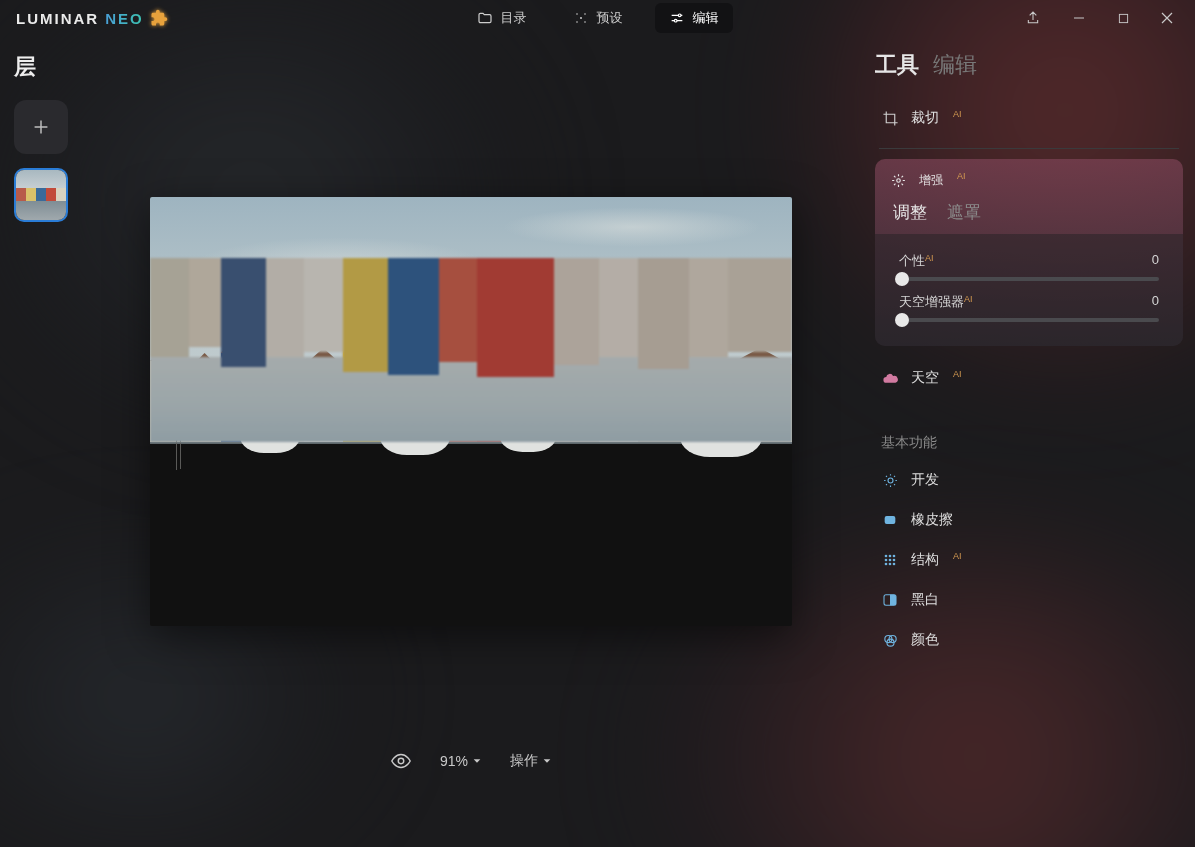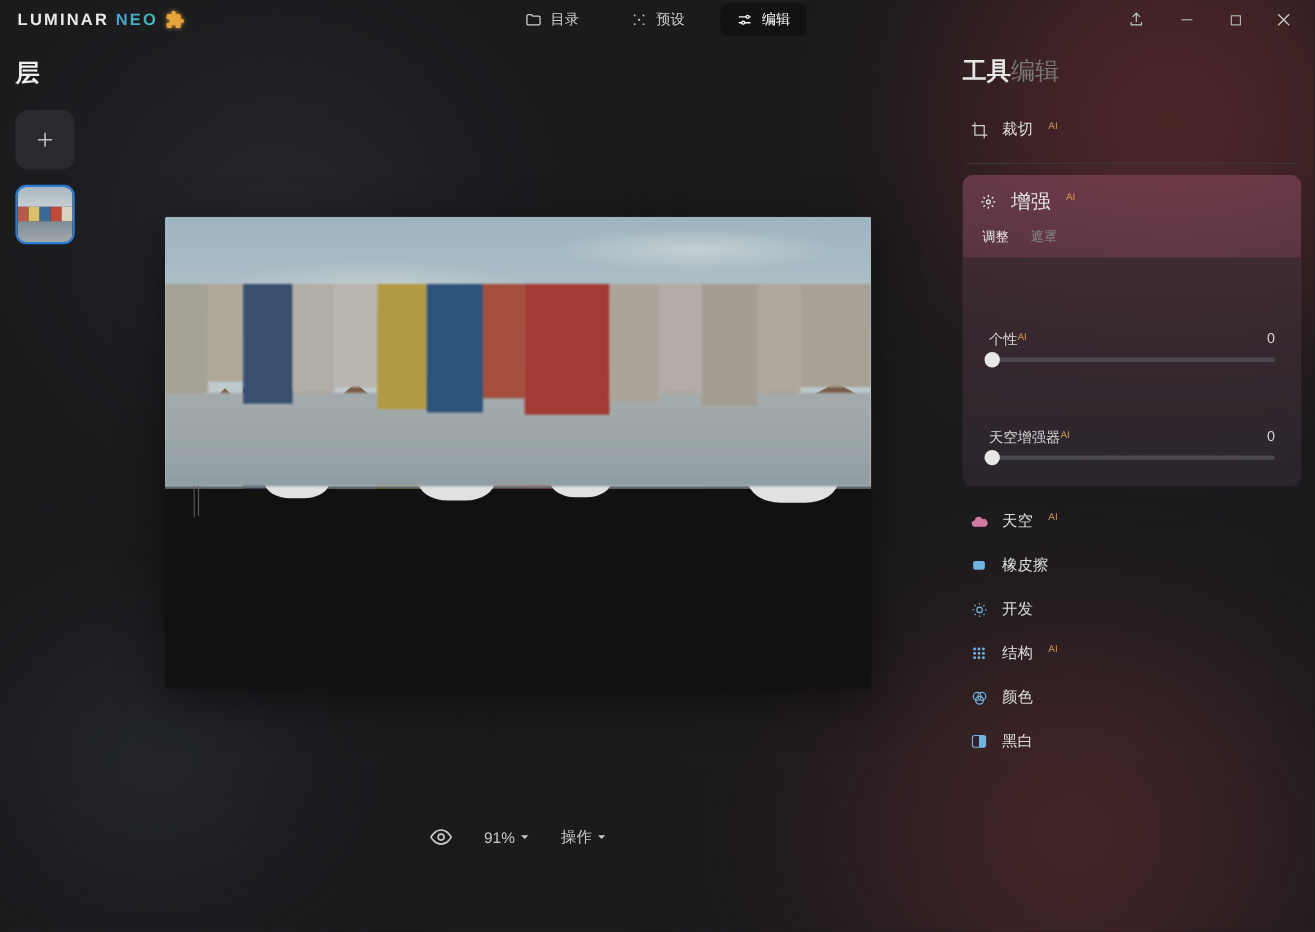--- a/index.html
+++ b/index.html
@@ -43,35 +43,35 @@
   .reflect { position:absolute; left:0; right:0; top:57%; bottom:0; transform:scaleY(-1); filter:blur(1px) brightness(.85) contrast(.9); transform-origin:top; overflow:hidden;}
   .reflect .buildings { top:auto; bottom:0; height:54%;}
   .reflect .sky { top:auto; bottom:54%; height:60%;}
   .boat { position:absolute; width:72px; height:22px; background:#e0e2e0; border-radius:0 0 30px 30px / 0 0 20px 20px;}
   .pole{position:absolute;width:1px;background:#5a5a58;}
 
   .view-ctrl { position:absolute; left:390px; top:750px; display:flex; align-items:center; gap:28px; color:#c9c9c9; font-size:14px; z-index:2;}
   .view-ctrl .drop { display:flex; align-items:center; gap:4px; cursor:pointer;}
 
   .right-panel { position:absolute; right:12px; top:46px; bottom:0; width:308px; z-index:2; overflow:hidden;}
-  .r-tabs { display:flex; font-size:22px; font-weight:600; padding:4px 0 18px 0;}
+  .r-tabs { display:flex; gap:14px; font-size:22px; font-weight:600; padding:4px 0 18px 0;}
   .r-tabs .dim { color:#787878; font-weight:500;}
   .tool-row { display:flex; align-items:center; gap:12px; padding:11px 6px; font-size:14px; color:#dedede; cursor:pointer; border-radius:8px;}
   .tool-ic { width:18px; height:18px; display:flex; align-items:center; justify-content:center; color:#8fb3d9;}
   .sep { height:1px; background:#3a3a3c; margin:10px 4px;}
   .section { font-size:14px; color:#8a8a8a; padding:14px 6px 8px;}
   .ai { font-size:9px; color:#d19850; margin-left:2px; position:relative; top:-4px;}
   .ai-tight { font-size:9px; color:#d19850; position:relative; top:-4px;}
 
   .card { border-radius:10px; overflow:hidden; background:linear-gradient(180deg,rgba(130,70,90,.65) 0%,rgba(60,50,60,.7) 100%); margin:4px 0 12px 0;}
   .card-head { display:flex; align-items:center; gap:12px; padding:12px 14px;}
-  .subtabs { display:flex; gap:20px; padding:0 18px 10px; font-size:12px;}
+  .subtabs { display:flex; gap:20px; padding:0 18px 10px; font-size:17px;}
   .subtabs .dim{color:#8b8b8b;}
   .card-body { padding:10px 24px 20px; background:rgba(30,30,34,.45);}
-  .slider-blk { padding:8px 0 4px;margin-top:48px;}
+  .slider-blk { padding:8px 0 4px;}
   .s-row { display:flex; justify-content:space-between; font-size:13px; color:#d6d6d6;}
   .track { position:relative; height:4px; background:#4a4a4e; border-radius:3px; margin-top:7px;}
   .knob { position:absolute; left:0; top:50%; width:14px; height:14px; background:#e8e8e8; border-radius:50%; transform:translate(-4px,-50%);}
   .ic-accent { color:#8fb3d9;}
   .ic-pink { color:#d17aa0;}
   svg{display:block;}
 </style>
 </head>
 <body>
 
@@ -329,21 +329,21 @@
 
 
   <div class="card">
     <div class="card-head">
       <span class="tool-ic">
           <svg width="17" height="17" viewBox="0 0 24 24" fill="none" stroke="#e8e8e8" stroke-width="1.6">
             <circle cx="12" cy="12" r="2.5"></circle>
             <path d="M12 3v3M12 18v3M3 12h3M18 12h3M5.6 5.6l2.1 2.1M16.3 16.3l2.1 2.1M18.4 5.6l-2.1 2.1M7.7 16.3l-2.1 2.1"></path>
           </svg>
         </span>
-      <span style="font-size:18px;">增强</span>
+      <span style="font-size:12px;">增强</span>
       <span class="ai">AI</span>
     </div>
     <div class="subtabs">
       <span>调整</span>
       <span class="dim">遮罩</span>
     </div>
     <div class="card-body">
       <div class="slider-blk">
         <div class="s-row">
           <span><span>个性</span><span class="ai-tight">AI</span></span>
@@ -368,67 +368,68 @@
   <div class="tool-row">
     <span class="tool-ic ic-pink">
         <svg width="17" height="17" viewBox="0 0 24 24" fill="#d17aa0">
           <path d="M19 18H6a4 4 0 010-8 5 5 0 019.6-1.5A4.5 4.5 0 0119 18z"></path>
         </svg>
       </span>
     <span>天空</span>
     <span class="ai">AI</span>
   </div>
 
-
-  <div class="tool-row">
-    <span class="tool-ic ic-accent">
-        <svg width="16" height="16" viewBox="0 0 24 24" fill="#6fb4e0">
-          <rect x="4" y="6" width="16" height="12" rx="3"></rect>
-        </svg>
-      </span>
-    <span>橡皮擦</span>
-  </div>
+  <div class="section" style="padding-top:36px">基本功能</div>
+
   <div class="tool-row">
     <span class="tool-ic ic-accent">
         <svg width="17" height="17" viewBox="0 0 24 24" fill="none" stroke="#6fb4e0" stroke-width="1.6">
           <circle cx="12" cy="12" r="3.5"></circle>
           <path d="M12 3v2M12 19v2M3 12h2M19 12h2M5.6 5.6l1.4 1.4M17 17l1.4 1.4M18.4 5.6L17 7M7 17l-1.4 1.4"></path>
         </svg>
       </span>
     <span>开发</span>
+  </div>
+  <div class="tool-row">
+    <span class="tool-ic ic-accent">
+        <svg width="16" height="16" viewBox="0 0 24 24" fill="#6fb4e0">
+          <rect x="4" y="6" width="16" height="12" rx="3"></rect>
+        </svg>
+      </span>
+    <span>橡皮擦</span>
   </div>
   <div class="tool-row">
     <span class="tool-ic ic-accent">
         <svg width="16" height="16" viewBox="0 0 24 24" fill="#6fb4e0">
           <circle cx="6" cy="6" r="2"></circle>
           <circle cx="12" cy="6" r="2"></circle>
           <circle cx="18" cy="6" r="2"></circle>
           <circle cx="6" cy="12" r="2"></circle>
           <circle cx="12" cy="12" r="2"></circle>
           <circle cx="18" cy="12" r="2"></circle>
           <circle cx="6" cy="18" r="2"></circle>
           <circle cx="12" cy="18" r="2"></circle>
           <circle cx="18" cy="18" r="2"></circle>
         </svg>
       </span>
     <span>结构</span>
     <span class="ai">AI</span>
   </div>
   <div class="tool-row">
     <span class="tool-ic ic-accent">
+        <svg width="16" height="16" viewBox="0 0 24 24">
+          <rect x="3" y="4" width="18" height="16" rx="3" fill="none" stroke="#6fb4e0" stroke-width="1.6"></rect>
+          <path d="M12 4v16h6a3 3 0 003-3V7a3 3 0 00-3-3h-6z" fill="#6fb4e0"></path>
+        </svg>
+      </span>
+    <span>黑白</span>
+  </div>
+  <div class="tool-row">
+    <span class="tool-ic ic-accent">
         <svg width="17" height="17" viewBox="0 0 24 24" fill="none" stroke="#6fb4e0" stroke-width="1.6">
           <circle cx="9" cy="10" r="5"></circle>
           <circle cx="15" cy="10" r="5"></circle>
           <circle cx="12" cy="15" r="5"></circle>
         </svg>
       </span>
     <span>颜色</span>
   </div>
-  <div class="tool-row">
-    <span class="tool-ic ic-accent">
-        <svg width="16" height="16" viewBox="0 0 24 24">
-          <rect x="3" y="4" width="18" height="16" rx="3" fill="none" stroke="#6fb4e0" stroke-width="1.6"></rect>
-          <path d="M12 4v16h6a3 3 0 003-3V7a3 3 0 00-3-3h-6z" fill="#6fb4e0"></path>
-        </svg>
-      </span>
-    <span>黑白</span>
-  </div>
 </div>
 
 </body></html>

